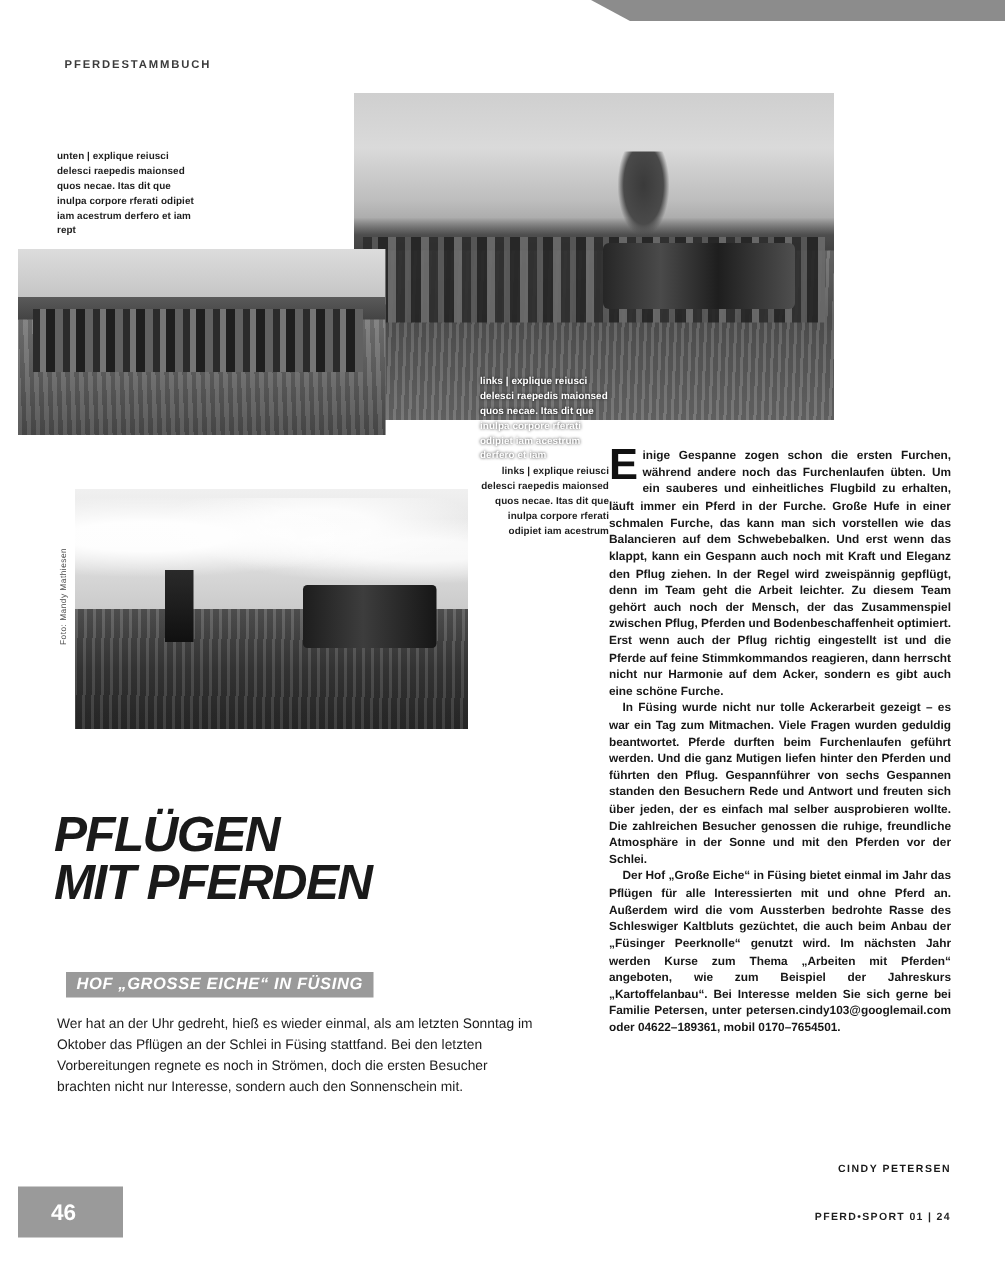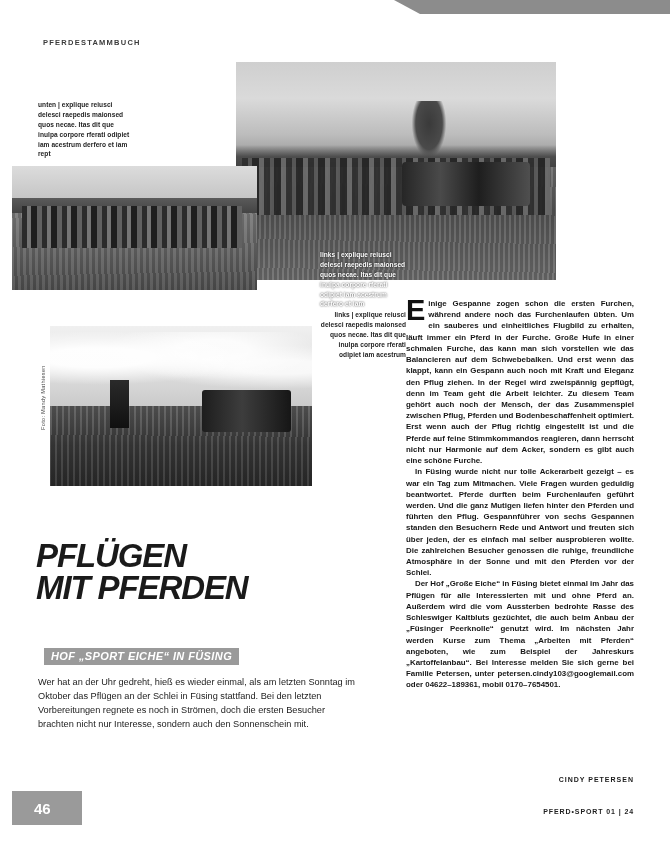--- a/index.html
+++ b/index.html
@@ -301,21 +301,21 @@
 
 <div class="caption" id="caption-top-left">unten | explique reiusci delesci raepedis maionsed quos necae. Itas dit que inulpa corpore rferati odipiet iam acestrum derfero et iam rept</div>
 <div class="caption" id="caption-mid-right">links | explique reiusci delesci raepedis maionsed quos necae. Itas dit que inulpa corpore rferati odipiet iam acestrum derfero et iam</div>
 <div class="caption" id="caption-lower-right">links | explique reiusci delesci raepedis maionsed quos necae. Itas dit que inulpa corpore rferati odipiet iam acestrum</div>
 
 <div class="headline">
   <div>PFLÜGEN</div>
   <div>MIT PFERDEN</div>
 </div>
 
-<div class="kicker">HOF „SPORT EICHE“ IN FÜSING</div>
+<div class="kicker">HOF „GROSSE EICHE“ IN FÜSING</div>
 
 <div class="lead">Wer hat an der Uhr gedreht, hieß es wieder einmal, als am letzten Sonntag im Oktober das Pflügen an der Schlei in Füsing stattfand. Bei den letzten Vorbereitungen regnete es noch in Strömen, doch die ersten Besucher brachten nicht nur Interesse, sondern auch den Sonnenschein mit.</div>
 
 <div class="article">
   <p class="first"><span class="dropcap">E</span><span>inige Gespanne zogen schon die ersten Furchen, während andere noch das Furchenlaufen übten. Um ein sauberes und einheitliches Flugbild zu erhalten, läuft immer ein Pferd in der Furche. Große Hufe in einer schmalen Furche, das kann man sich vorstellen wie das Balancieren auf dem Schwebebalken. Und erst wenn das klappt, kann ein Gespann auch noch mit Kraft und Eleganz den Pflug ziehen. In der Regel wird zweispännig gepflügt, denn im Team geht die Arbeit leichter. Zu diesem Team gehört auch noch der Mensch, der das Zusammenspiel zwischen Pflug, Pferden und Bodenbeschaffenheit optimiert. Erst wenn auch der Pflug richtig eingestellt ist und die Pferde auf feine Stimmkommandos reagieren, dann herrscht nicht nur Harmonie auf dem Acker, sondern es gibt auch eine schöne Furche.</span></p>
   <p>In Füsing wurde nicht nur tolle Ackerarbeit gezeigt – es war ein Tag zum Mitmachen. Viele Fragen wurden geduldig beantwortet. Pferde durften beim Furchenlaufen geführt werden. Und die ganz Mutigen liefen hinter den Pferden und führten den Pflug. Gespannführer von sechs Gespannen standen den Besuchern Rede und Antwort und freuten sich über jeden, der es einfach mal selber ausprobieren wollte. Die zahlreichen Besucher genossen die ruhige, freundliche Atmosphäre in der Sonne und mit den Pferden vor der Schlei.</p>
   <p>Der Hof „Große Eiche“ in Füsing bietet einmal im Jahr das Pflügen für alle Interessierten mit und ohne Pferd an. Außerdem wird die vom Aussterben bedrohte Rasse des Schleswiger Kaltbluts gezüchtet, die auch beim Anbau der „Füsinger Peerknolle“ genutzt wird. Im nächsten Jahr werden Kurse zum Thema „Arbeiten mit Pferden“ angeboten, wie zum Beispiel der Jahreskurs „Kartoffelanbau“. Bei Interesse melden Sie sich gerne bei Familie Petersen, unter petersen.cindy103@googlemail.com oder 04622–189361, mobil 0170–7654501.</p>
 </div>
 
 <div class="byline">CINDY PETERSEN</div>

